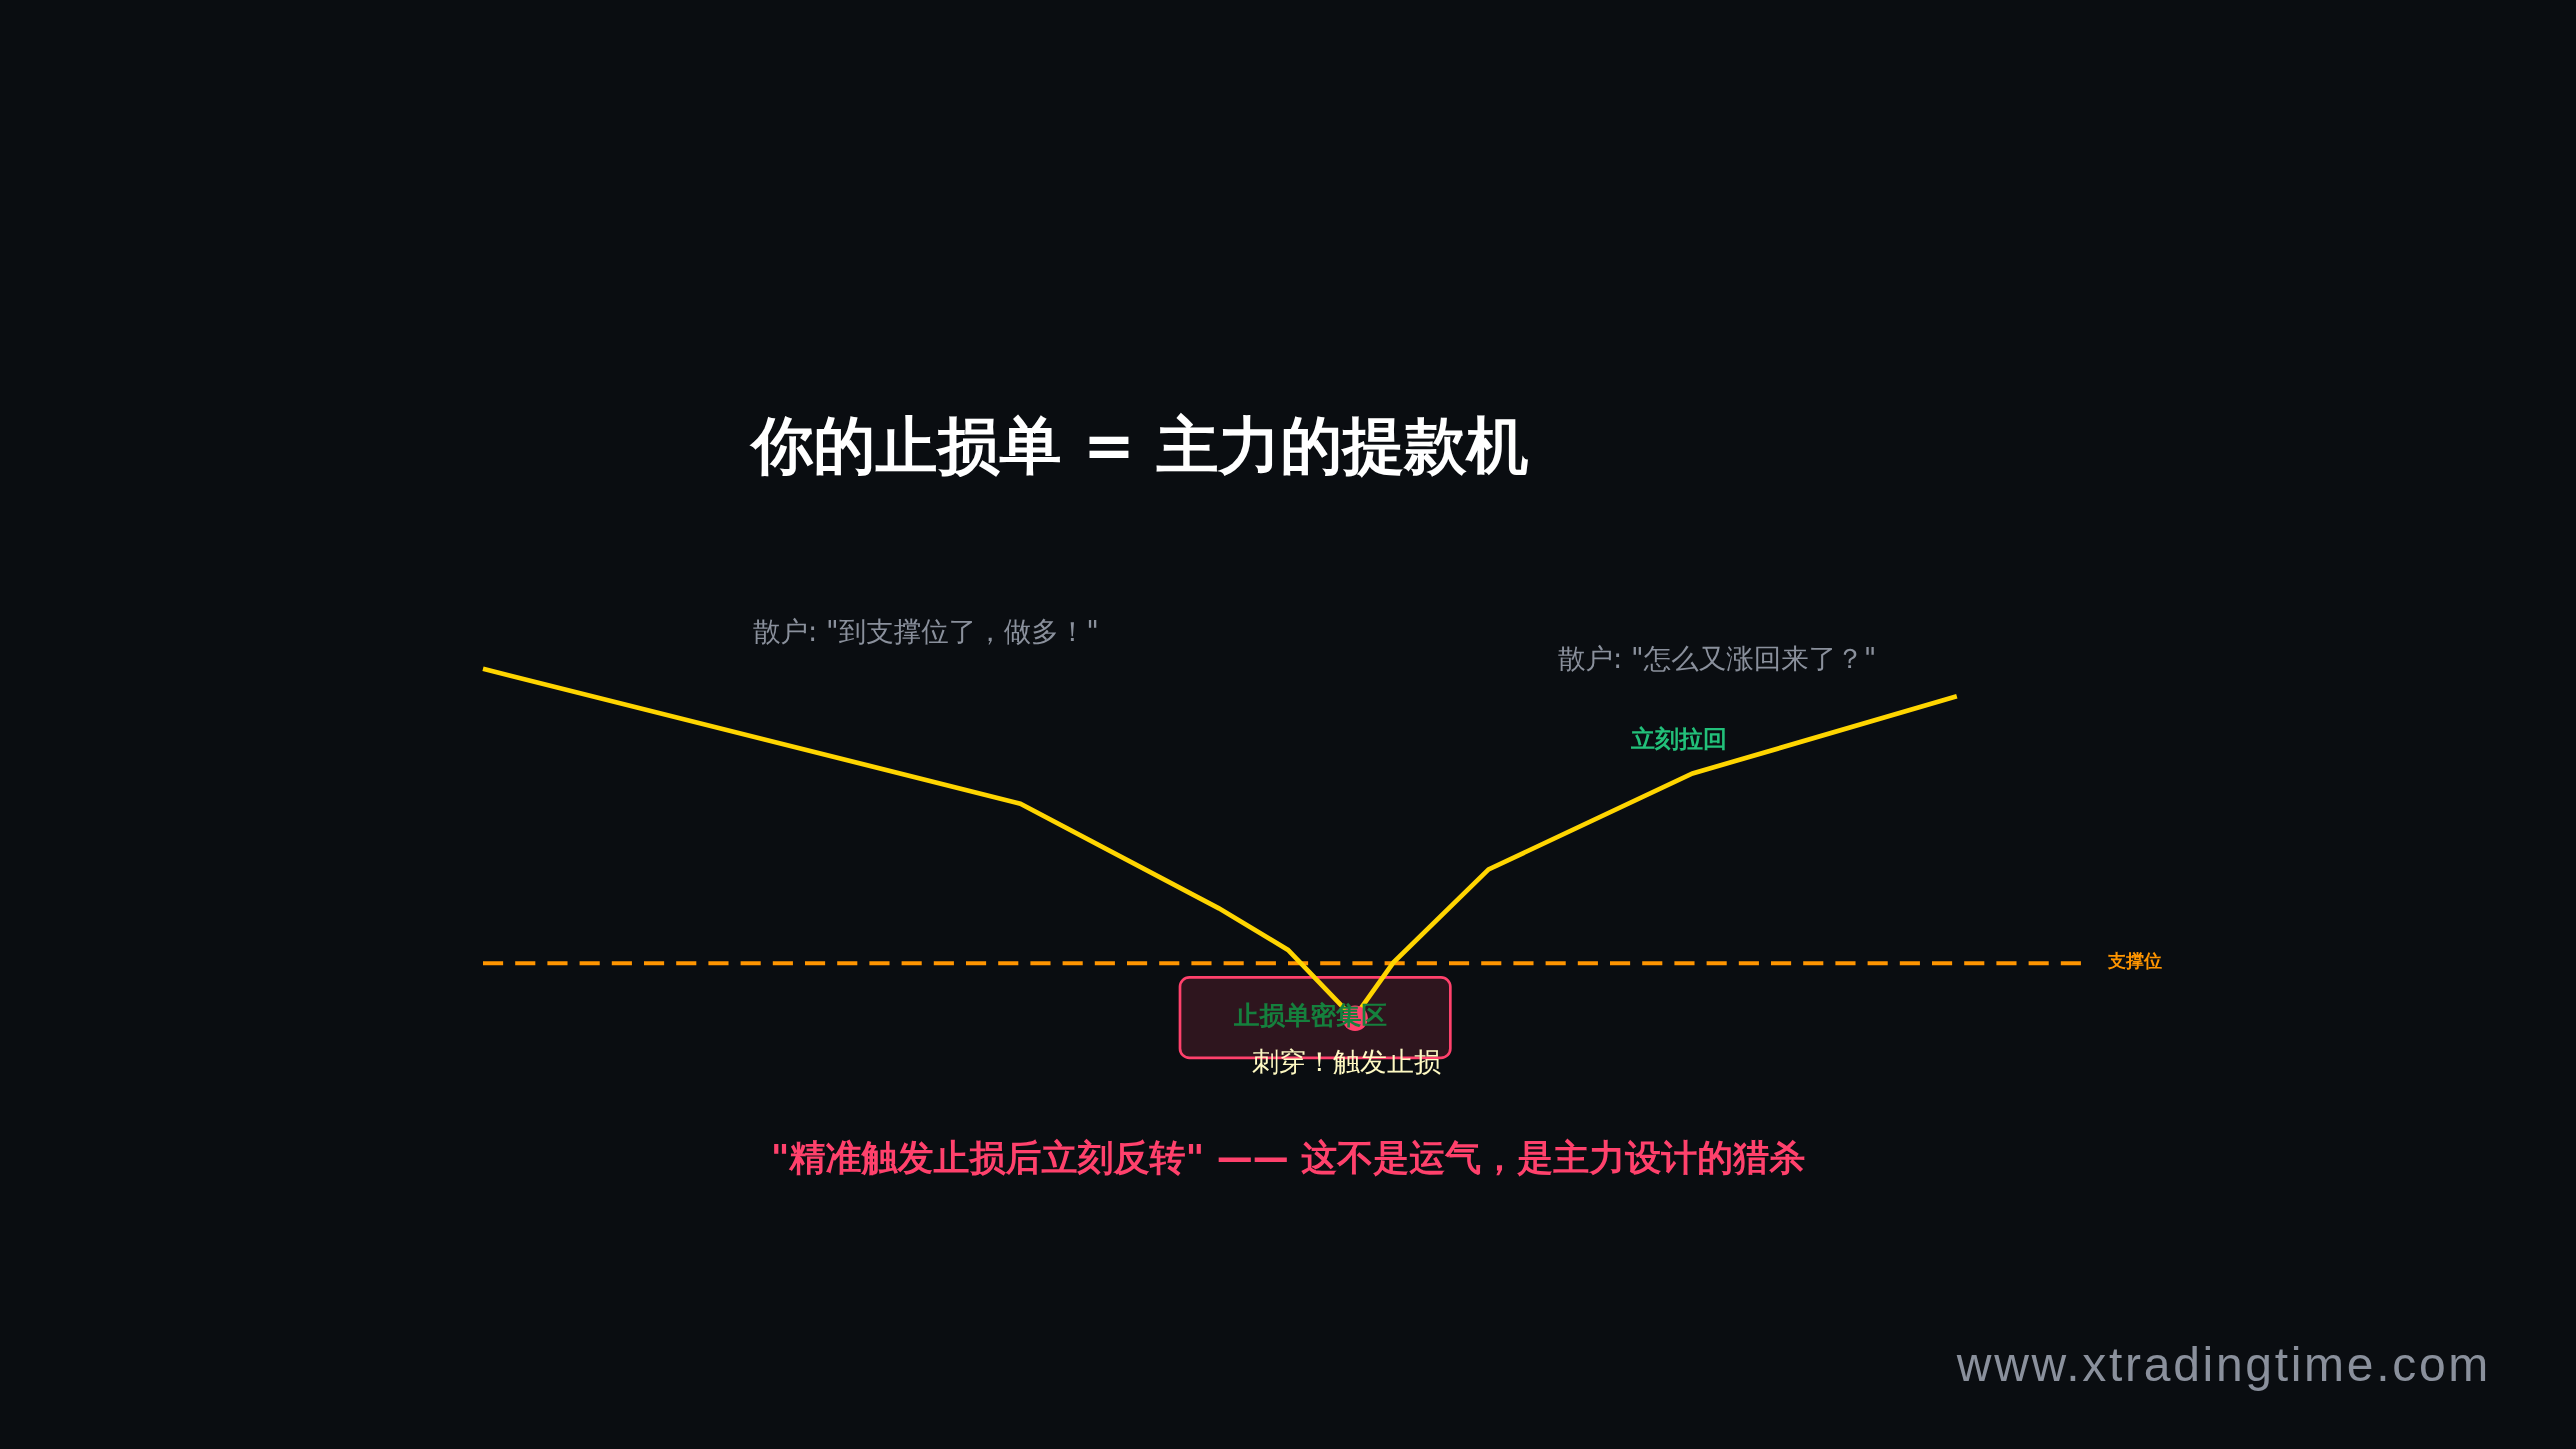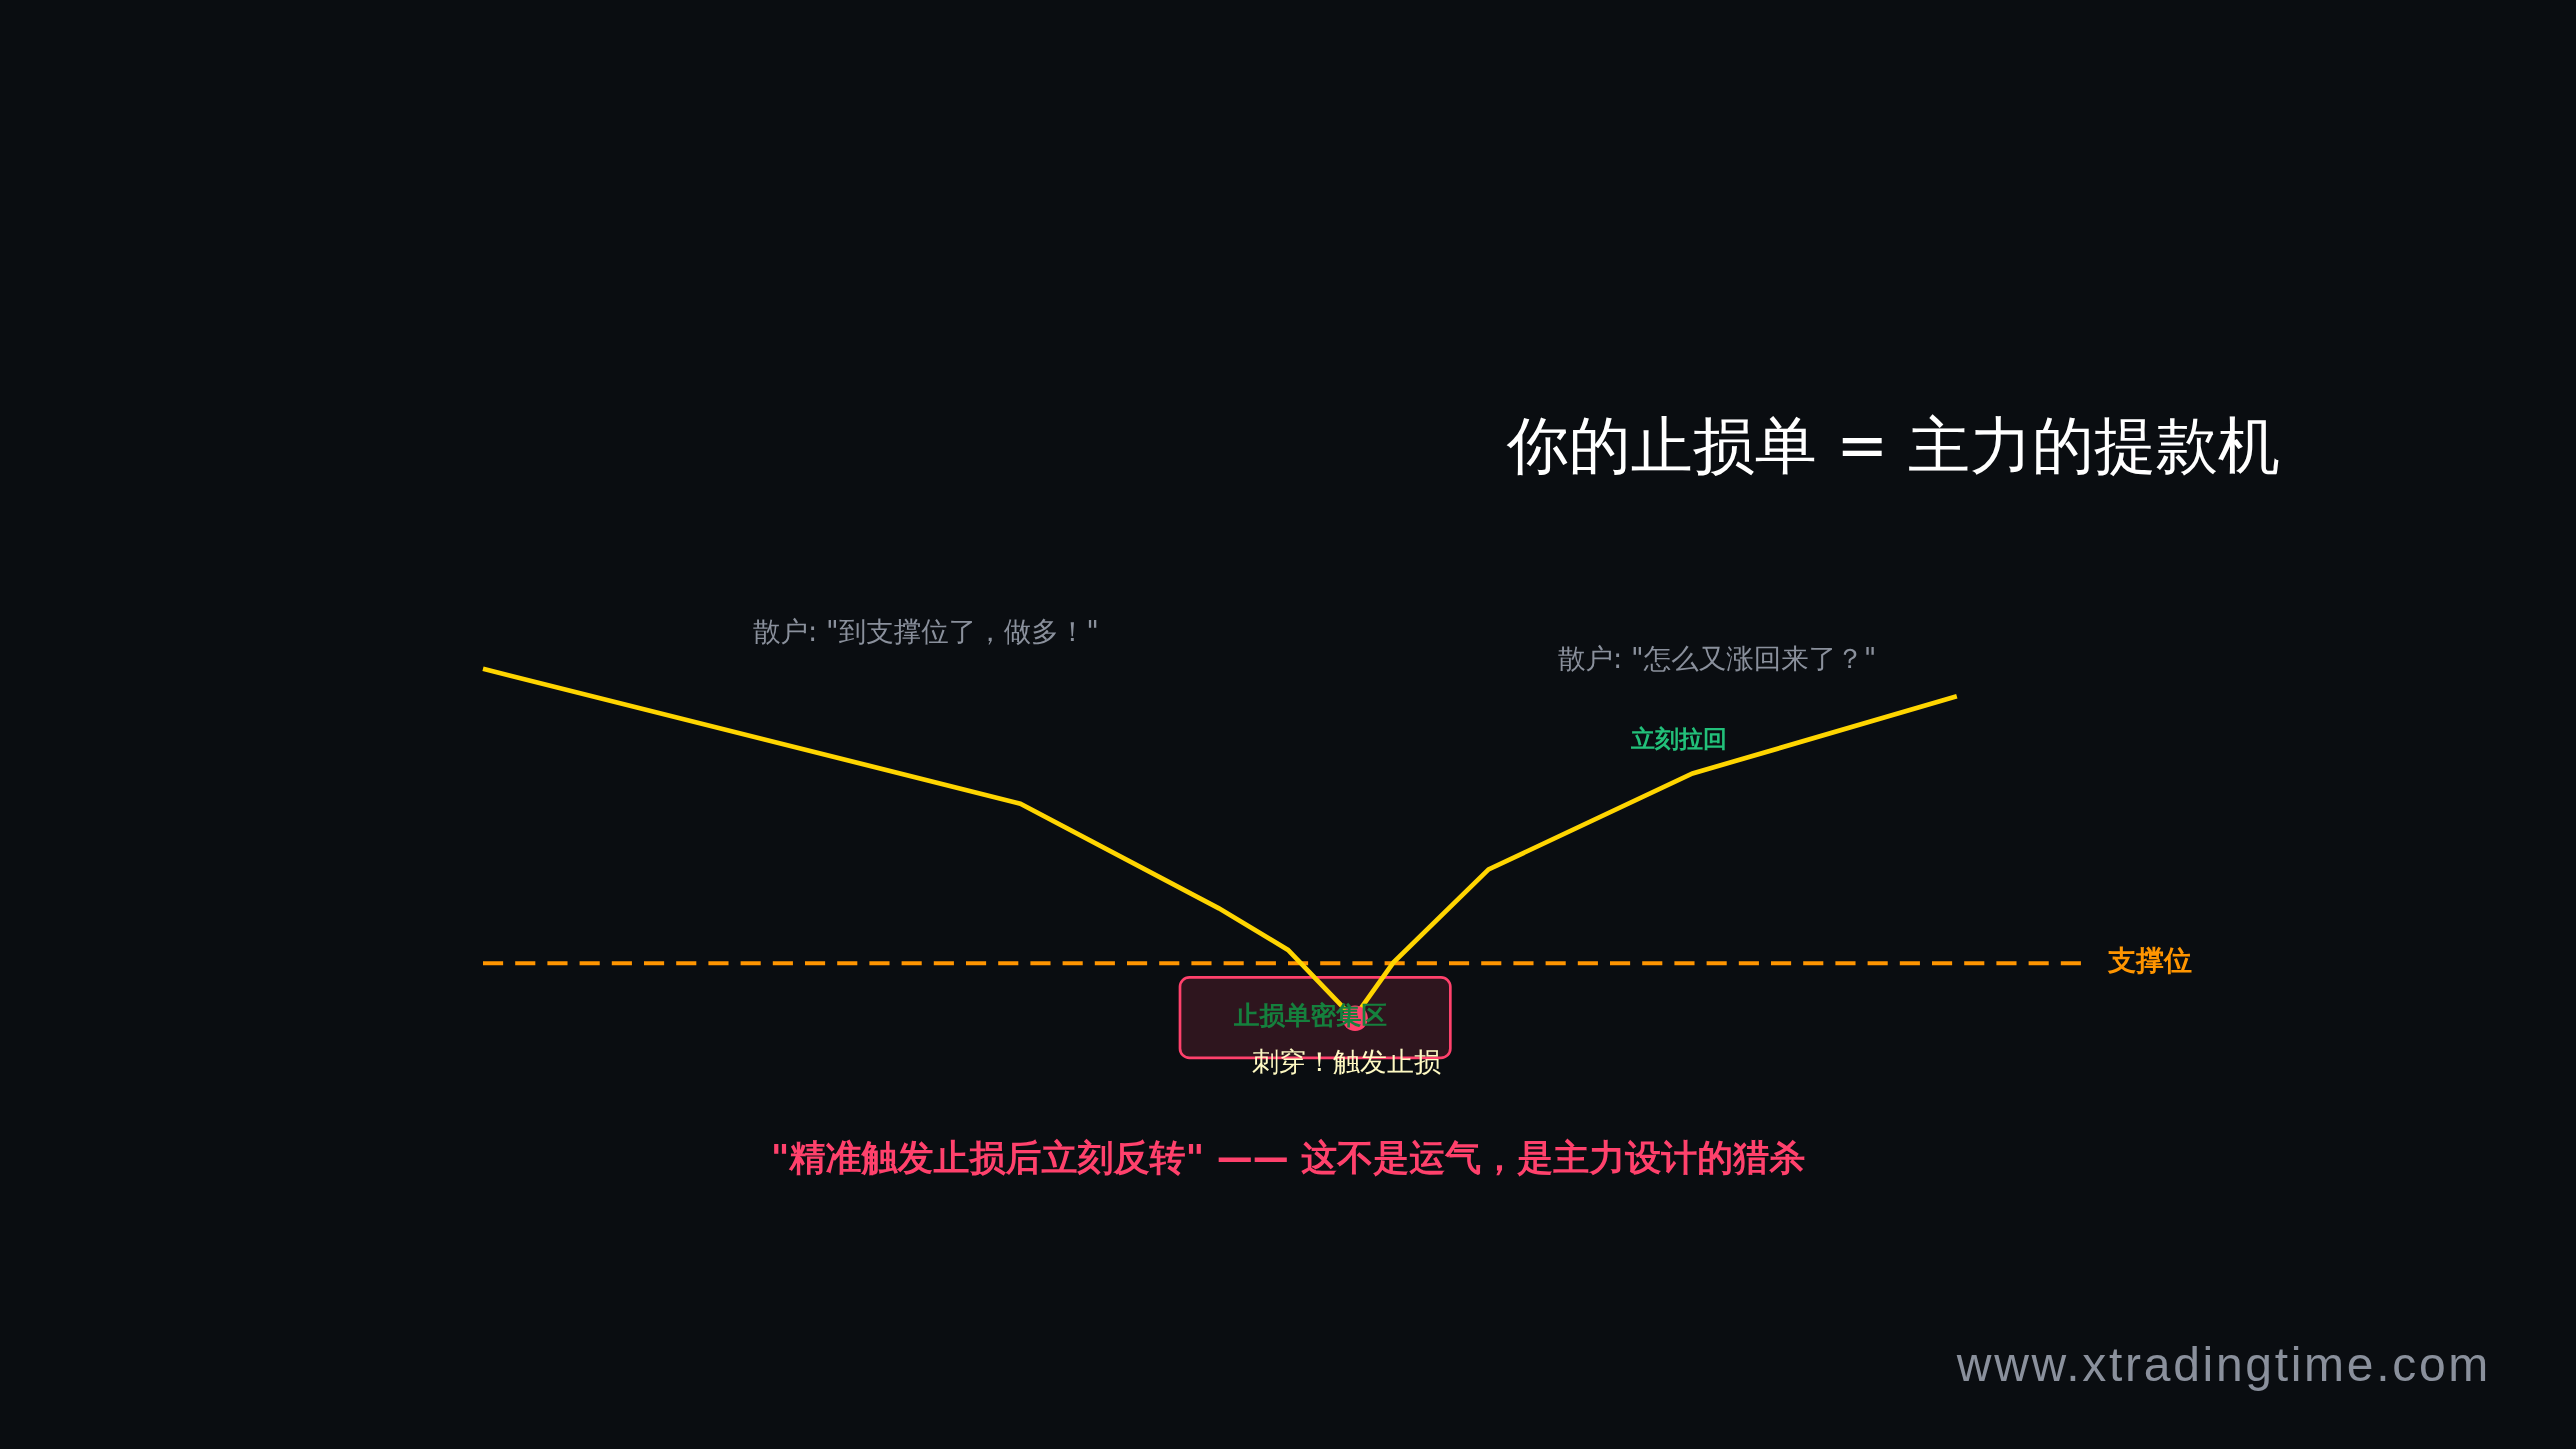--- a/index.html
+++ b/index.html
@@ -4,26 +4,26 @@
   <style>
     html, body { margin:0; padding:0; }
     body {
       width:2576px; height:1449px; overflow:hidden;
       background:#0a0d11;
       font-family:"DejaVu Sans","Liberation Sans",sans-serif;
       position:relative;
     }
     .abs { position:absolute; white-space:nowrap; }
     .title {
-      left:0; width:2280px; top:402px; text-align:right;
-      font-size:62px; font-weight:normal; color:#ffffff; line-height:87px;
+      left:0; width:2280px; top:402px; text-align:center;
+      font-size:62px; font-weight:bold; color:#ffffff; line-height:87px;
     }
     .quote { font-size:27.5px; color:#8a909c; line-height:38px; }
     .pull { font-size:24px; font-weight:bold; color:#22c07a; line-height:38px;text-align:right; }
-    .support-label { font-size:28px; font-weight:bold; color:#ff9500; line-height:38px; }
+    .support-label { font-size:18px; font-weight:bold; color:#ff9500; line-height:38px; }
     .box-label { font-size:25.5px; font-weight:bold; color:#15803d; line-height:34px; }
     .pierce { font-size:27px; font-weight:normal; color:#fef9c3; line-height:35px; }
     .bottom {
       left:0; width:2576px; top:1134px; text-align:center;
       font-size:36px; font-weight:bold; color:#ff416c; line-height:47px;
     }
     .watermark {
       right:85px; top:1338px; font-size:48px; color:#8a909c;
       letter-spacing:2.7px; font-family:"Liberation Sans",sans-serif; line-height:54px;margin-left:19px;
     }

